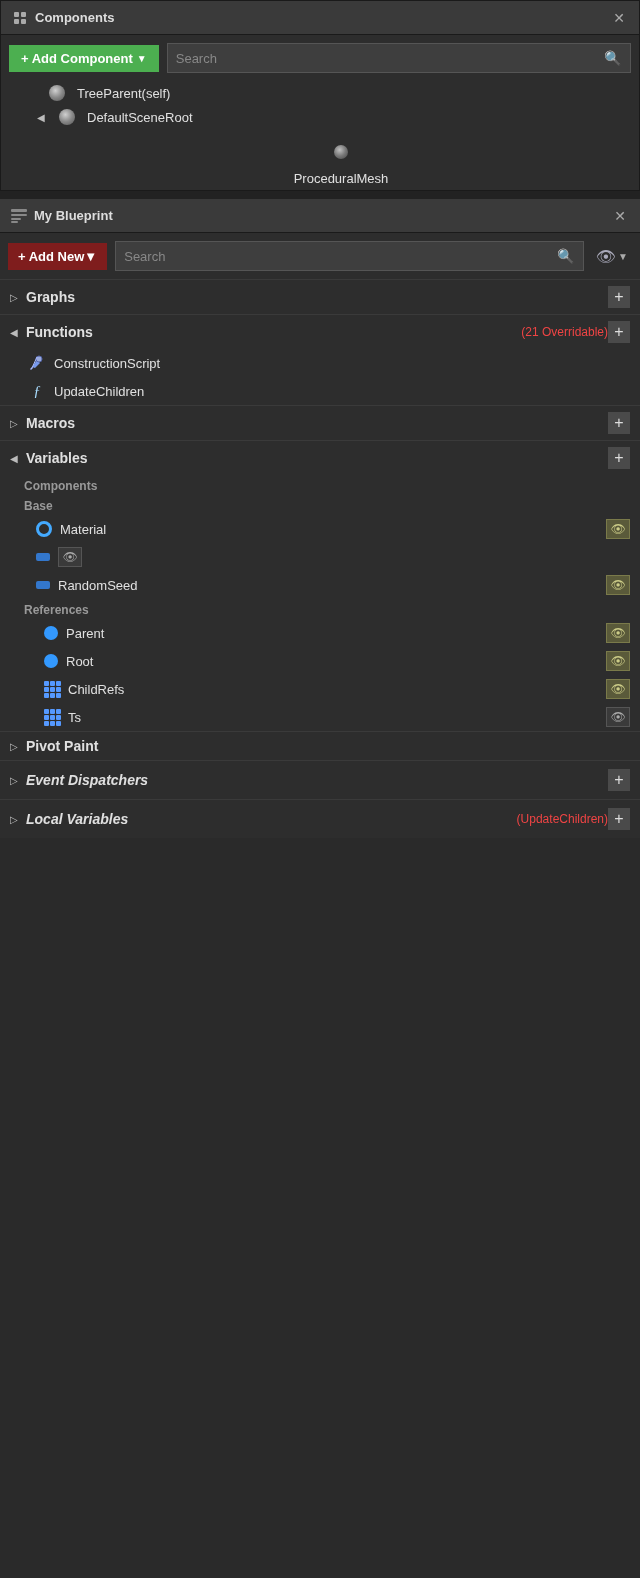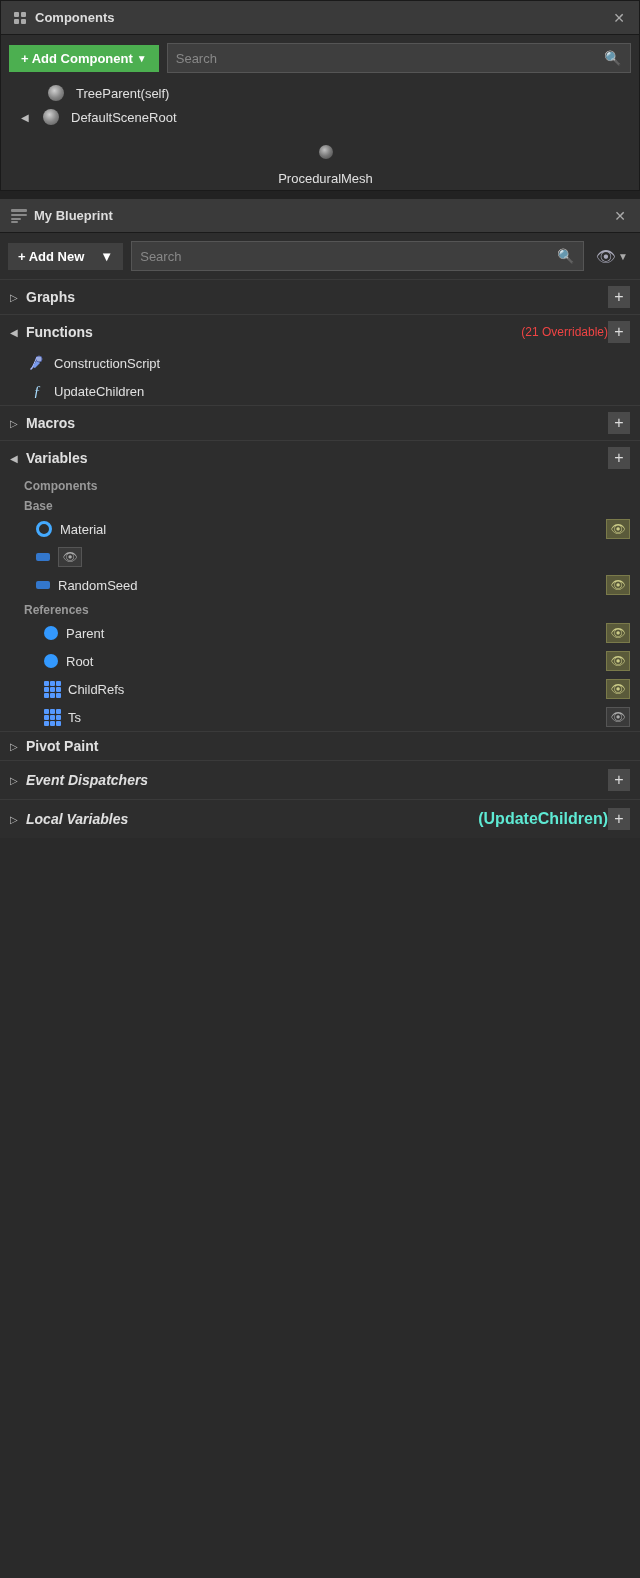--- a/index.html
+++ b/index.html
@@ -94,23 +94,24 @@
     .search-box input::placeholder { color: #888; }
     .search-icon {
       color: #aaa;
       font-size: 14px;
     }
 
     
     .tree-item {
       display: flex;
       align-items: center;
-      padding: 4px 25px;
+      padding: 4px 10px;
       cursor: pointer;
       gap: 12px;
+      margin-left: 16px;
     }
 
     .tree-arrow {
       width: 10px;
       font-size: 10px;
       color: #bbb;
     }
 
     .sphere-icon {
       width: 16px;
@@ -139,30 +140,30 @@
       height: 8px;
       background: #222;
     }
 
     
     .bp-panel {
       background: #2d2d2d;
     }
 
     .add-new-btn {
-      background: #404040;
+      background: #7f1d1d;
       color: white;
       border: none;
       padding: 6px 10px;
       font-size: 13px;
       font-weight: bold;
       cursor: pointer;
       display: flex;
       align-items: center;
-      gap: 16px;
+      gap: 0;
       flex-shrink: 0;
     }
 
     .bp-search-box {
       display: flex;
       align-items: center;
       background: #3e3e3e;
       border: 1px solid #555;
       flex: 1;
       padding: 4px 8px;
@@ -368,24 +369,24 @@
       cursor: pointer;
     }
     .bottom-section-title {
       font-size: 14px;
       font-weight: bold;
       color: #e0e0e0;
       flex: 1;
       font-style: italic;
     }
     .bottom-section-sub {
-      font-size: 16px;
-      color: #5eead4;
+      font-size: 12px;
+      color: #ef4444;
       margin-left: 6px;
-      font-weight: bold;
+      font-weight: normal;
     }
   </style>
 </head>
 <body>
 
 <div class="panel">
   <div class="title-bar">
     <div class="icon">
       <svg width="16" height="16" viewBox="0 0 16 16">
         <rect x="2" y="2" width="5" height="5" fill="#aaa" rx="1"></rect>

